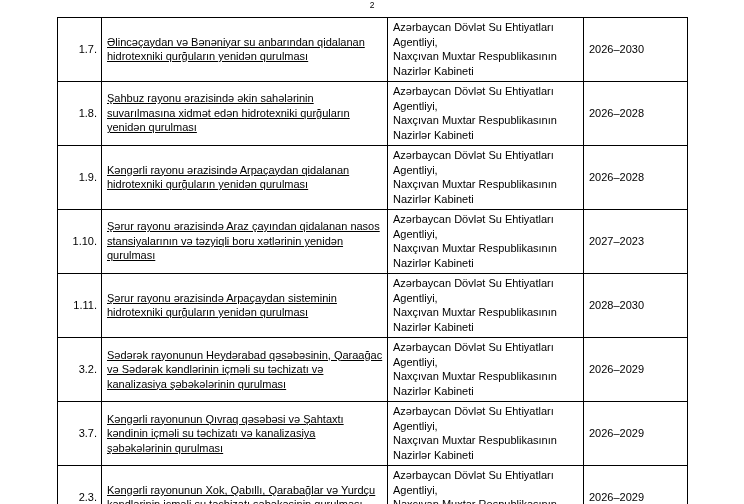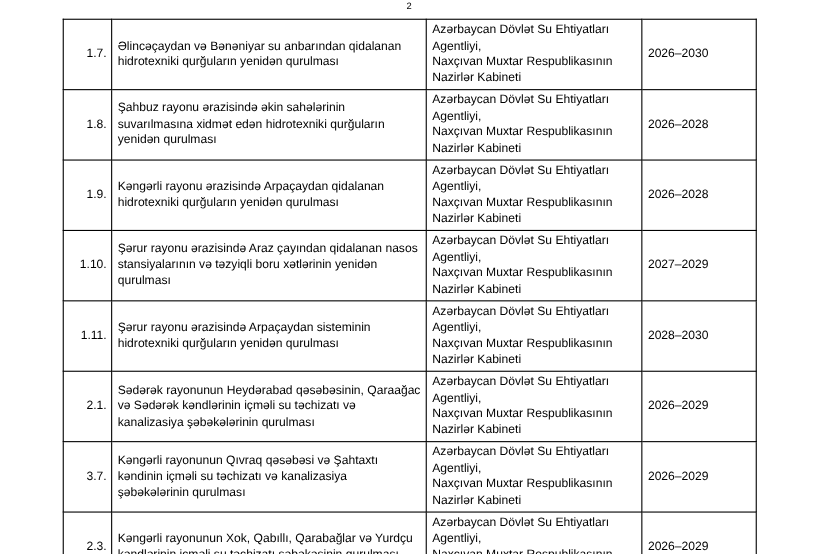--- a/index.html
+++ b/index.html
@@ -54,20 +54,21 @@
   col.c-years { width: 104px; }
 
   td.num {
     text-align: right;
     vertical-align: middle;
     font-size: 8.6px;
   }
   td.desc {
     text-align: left;
     vertical-align: middle;
+    text-decoration: underline;
   }
   td.org {
     text-align: left;
     vertical-align: top;
     padding-top: 3px;
     line-height: 1.33;
   }
   td.years {
     text-align: left;
     vertical-align: middle;
@@ -132,35 +133,35 @@
           </tr>
           <tr>
             <td class="num">1.10.</td>
             <td class="desc">Şərur rayonu ərazisində Araz çayından qidalanan nasos stansiyalarının və təzyiqli boru xətlərinin yenidən qurulması</td>
             <td class="org">
               <span class="org-line">Azərbaycan Dövlət Su Ehtiyatları</span>
               <span class="org-line">Agentliyi,</span>
               <span class="org-line">Naxçıvan Muxtar Respublikasının</span>
               <span class="org-line">Nazirlər Kabineti</span>
             </td>
-            <td class="years">2027–2029</td>
+            <td class="years">2027–2023</td>
           </tr>
           <tr>
             <td class="num">1.11.</td>
             <td class="desc">Şərur rayonu ərazisində Arpaçaydan sisteminin hidrotexniki qurğuların yenidən qurulması</td>
             <td class="org">
               <span class="org-line">Azərbaycan Dövlət Su Ehtiyatları</span>
               <span class="org-line">Agentliyi,</span>
               <span class="org-line">Naxçıvan Muxtar Respublikasının</span>
               <span class="org-line">Nazirlər Kabineti</span>
             </td>
             <td class="years">2028–2030</td>
           </tr>
           <tr>
-            <td class="num">2.1.</td>
+            <td class="num">3.2.</td>
             <td class="desc">Sədərək rayonunun Heydərabad qəsəbəsinin, Qaraağac və Sədərək kəndlərinin içməli su təchizatı və kanalizasiya şəbəkələrinin qurulması</td>
             <td class="org">
               <span class="org-line">Azərbaycan Dövlət Su Ehtiyatları</span>
               <span class="org-line">Agentliyi,</span>
               <span class="org-line">Naxçıvan Muxtar Respublikasının</span>
               <span class="org-line">Nazirlər Kabineti</span>
             </td>
             <td class="years">2026–2029</td>
           </tr>
           <tr>

